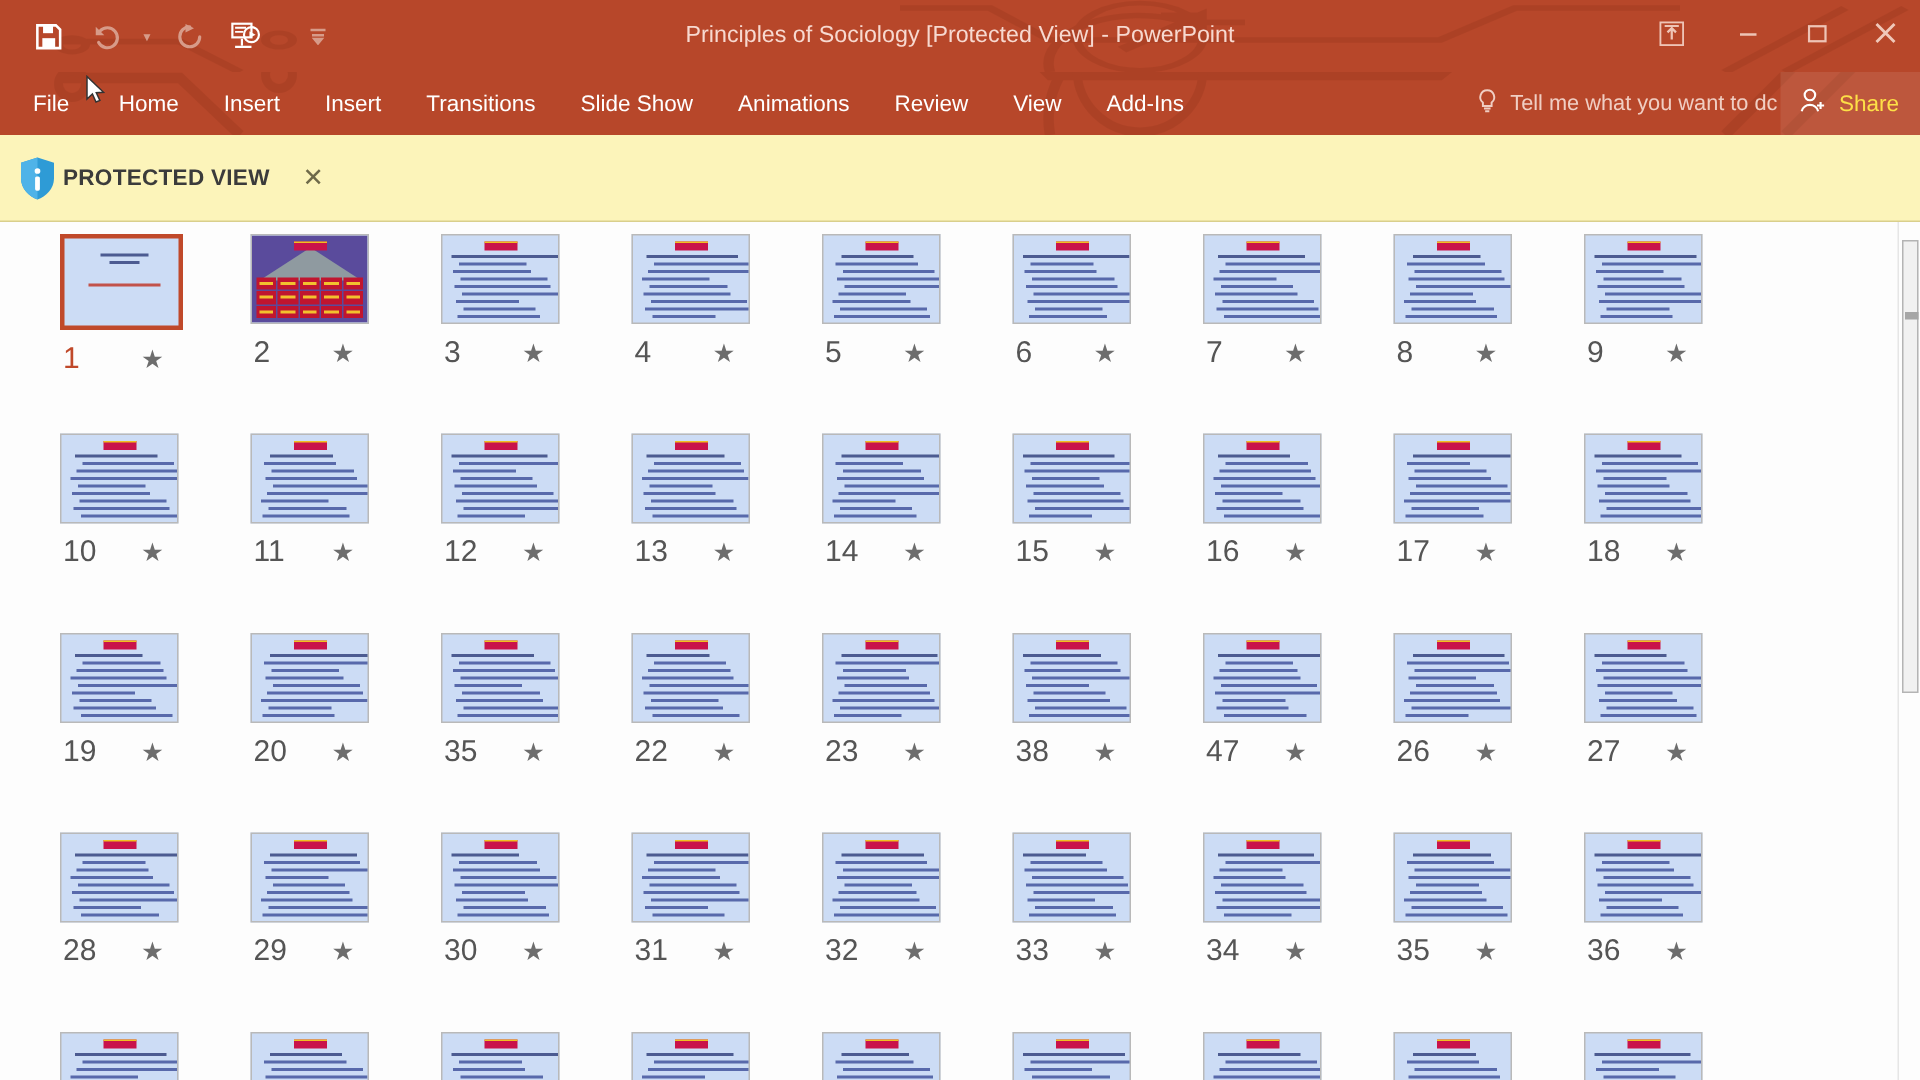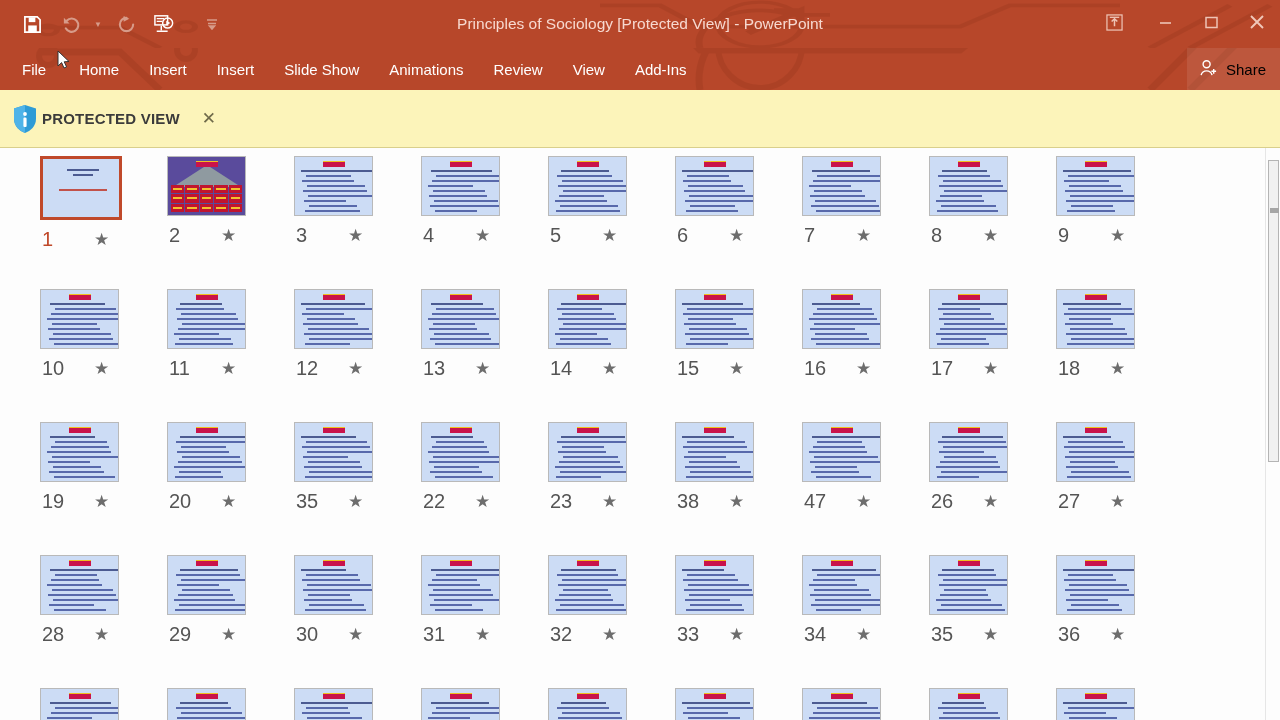--- a/index.html
+++ b/index.html
@@ -112,21 +112,21 @@
     overflow: hidden;
     max-width: 270px;
   }
   .share {
     position: absolute;
     right: 0; top: 0;
     height: 42px;
     display: flex; align-items: center; gap: 8px;
     padding: 0 14px 0 12px;
     background: rgba(255,255,255,0.09);
-    color: #000000;
+    color: #fde047;
     font-size: 15px;
     z-index: 2;
   }
   .cursor-arrow {
     position: absolute;
     left: 57px; top: 50px;
     z-index: 5;
     pointer-events: none;
   }
 
@@ -397,27 +397,37 @@
       <circle cx="48" cy="56" r="9"></circle>
       <circle cx="186" cy="50" r="9"></circle>
     </g>
   </svg>
 
   <div class="tabs">
     <div class="tab">File</div>
     <div class="tab">Home</div>
     <div class="tab">Insert</div>
     <div class="tab">Insert</div>
+    <div class="tab">Transitions</div>
     <div class="tab">Slide Show</div>
     <div class="tab">Animations</div>
     <div class="tab">Review</div>
     <div class="tab">View</div>
     <div class="tab">Add-Ins</div>
   </div>
 
+  <div class="tellme">
+    <span>
+      <svg width="15" height="17" viewBox="0 0 15 17">
+        <path d="M7.5 1.2 A 4.6 4.6 0 0 1 10.4 9.4 L 10.4 11.6 L 4.6 11.6 L 4.6 9.4 A 4.6 4.6 0 0 1 7.5 1.2 Z" fill="none" stroke="#f0cec3" stroke-width="1.3"></path>
+        <path d="M5.3 13.3 h4.4 M6.1 15.2 h2.8" stroke="#f0cec3" stroke-width="1.3"></path>
+      </svg>
+    </span>
+    <span>Tell me what you want to dc</span>
+  </div>
 
   <div class="share">
     <span>
       <svg width="19" height="18" viewBox="0 0 20 19">
         <circle cx="8" cy="5.6" r="3.7" fill="none" stroke="#ffffff" stroke-width="1.5"></circle>
         <path d="M2.2 17 A 6 6 0 0 1 13.8 17" fill="none" stroke="#ffffff" stroke-width="1.5"></path>
         <path d="M15.5 10.5 v5 M13 13 h5" stroke="#ffffff" stroke-width="1.5"></path>
       </svg>
     </span>
     <span>Share</span>

